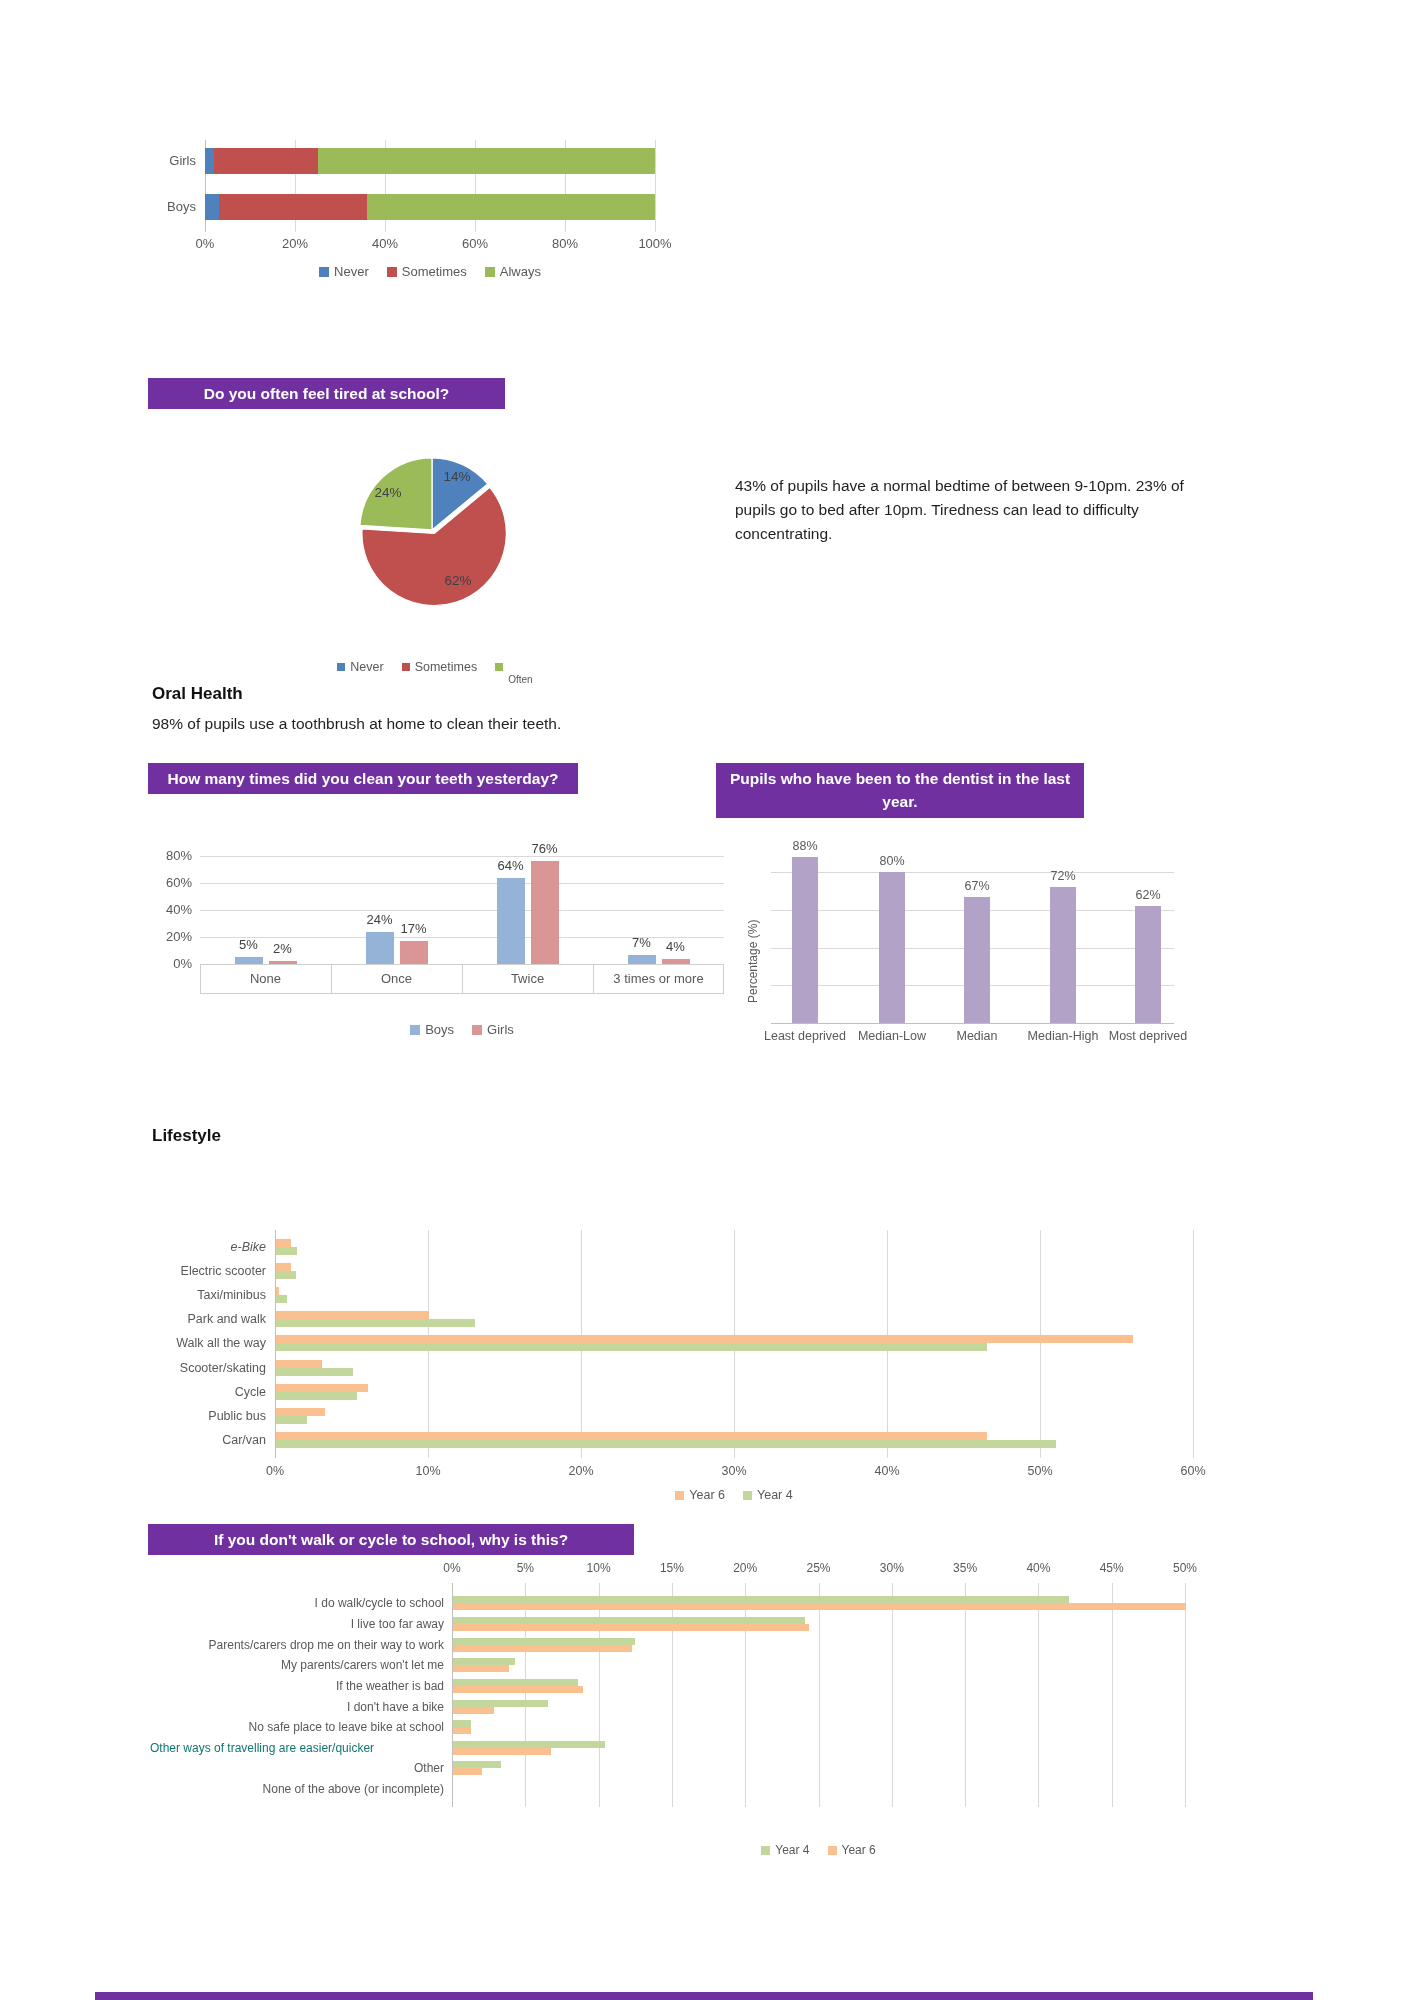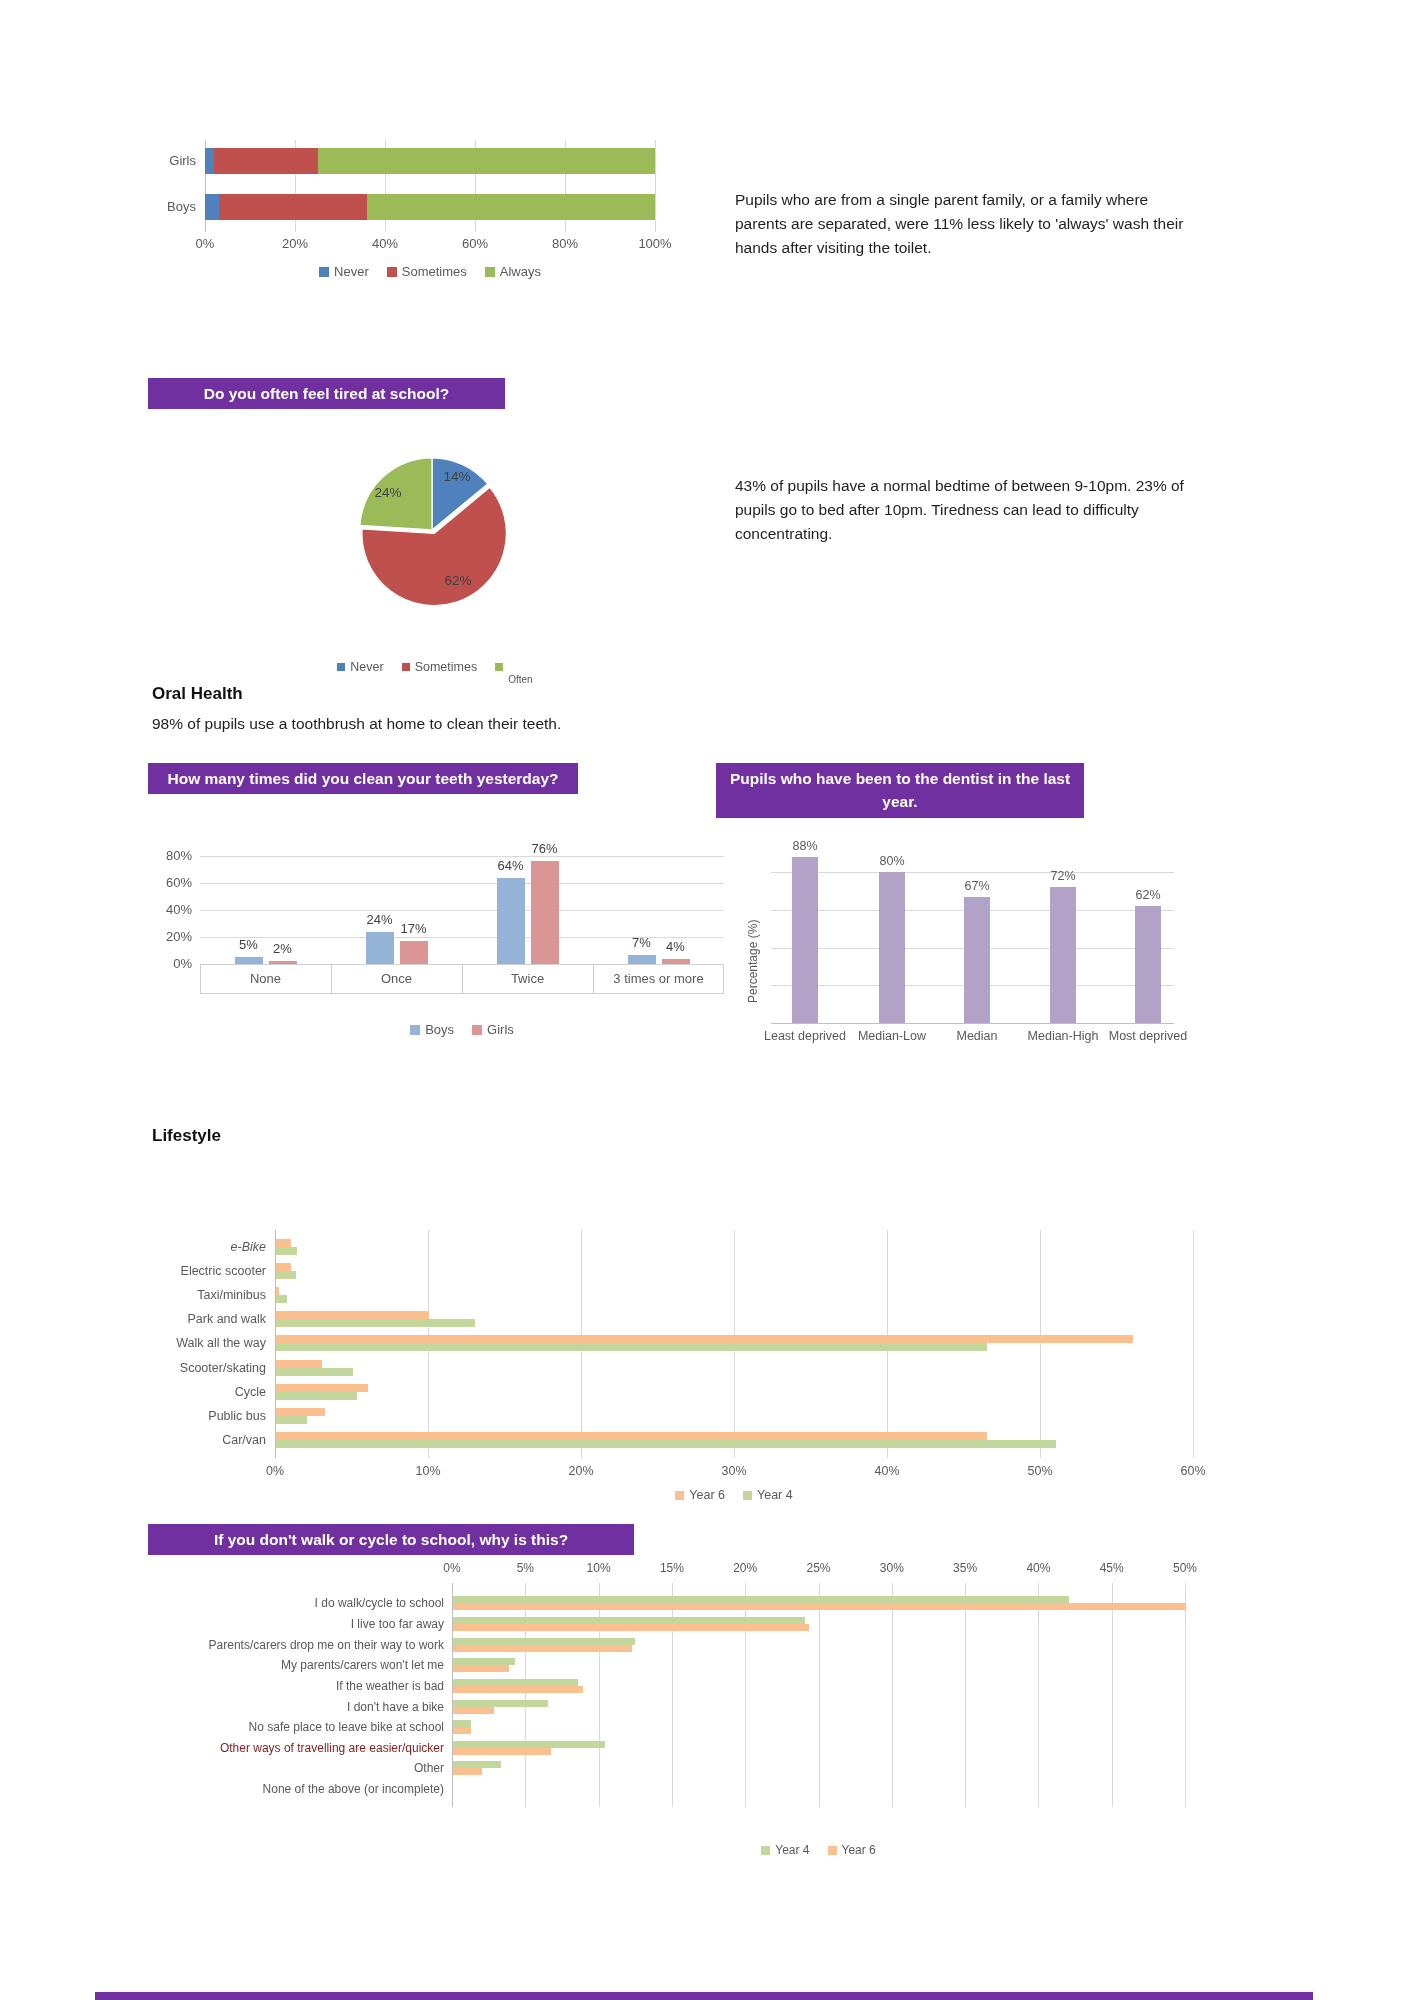--- a/index.html
+++ b/index.html
@@ -48,21 +48,20 @@
           <div class="abs" style="position: static; width: 10px; height: 10px; background: rgb(192, 80, 77);"></div>
           <div class="abs" style="position: static; font-size: 13px; color: rgb(89, 89, 89);">Sometimes</div>
         </div>
         <div class="abs" style="position: static; display: flex; align-items: center; gap: 5px;">
           <div class="abs" style="position: static; width: 10px; height: 10px; background: rgb(155, 187, 89);"></div>
           <div class="abs" style="position: static; font-size: 13px; color: rgb(89, 89, 89);">Always</div>
         </div>
       </div>
     </div>
 
-  <div class="note" style="left:735px;top:188px;width:458px;">Pupils who are from a single parent family, or a family where parents are separated, were 11% less likely to 'always' wash their hands after visiting the toilet.</div>
 
   <div class="hdr" style="left:148px;top:378px;width:357px;">Do you often feel tired at school?</div>
 
   <div class="chart" id="chart-tired" style="left:150px;top:430px;width:560px;height:240px;">
       <svg viewBox="0 0 200 200" width="170" height="170" style="position: absolute; left: 197px; top: 15px; overflow: visible;">
         <path d="M100,100 L100,15 A85,85 0 0 1 165.5,45.8 Z" fill="#4F81BD" stroke="#ffffff" stroke-width="1.5"></path>
         <path d="M100,100 L165.5,45.8 A85,85 0 1 1 15.2,94.7 Z" transform="translate(2.5,4)" fill="#C0504D" stroke="#ffffff" stroke-width="1.5"></path>
         <path d="M100,100 L15.2,94.7 A85,85 0 0 1 100,15 Z" fill="#9BBB59" stroke="#ffffff" stroke-width="1.5"></path>
       </svg>
       <div class="abs" style="left: 307px; top: 46px; transform: translate(-50%, -50%); font-size: 13.5px; color: rgb(63, 63, 70);">14%</div>
@@ -261,21 +260,21 @@
       <div class="abs" style="left: 303px; top: 110px; width: 55.708px; height: 7px; background: rgb(250, 192, 144);"></div>
       <div class="abs" style="left: 0px; top: 124px; width: 294px; text-align: right; font-size: 12px; color: rgb(89, 89, 89);">If the weather is bad</div>
       <div class="abs" style="left: 303px; top: 124px; width: 124.61px; height: 7px; background: rgb(195, 214, 155);"></div>
       <div class="abs" style="left: 303px; top: 131px; width: 130.474px; height: 7px; background: rgb(250, 192, 144);"></div>
       <div class="abs" style="left: 0px; top: 145px; width: 294px; text-align: right; font-size: 12px; color: rgb(89, 89, 89);">I don't have a bike</div>
       <div class="abs" style="left: 303px; top: 145px; width: 95.29px; height: 7px; background: rgb(195, 214, 155);"></div>
       <div class="abs" style="left: 303px; top: 152px; width: 41.048px; height: 7px; background: rgb(250, 192, 144);"></div>
       <div class="abs" style="left: 0px; top: 165px; width: 294px; text-align: right; font-size: 12px; color: rgb(89, 89, 89);">No safe place to leave bike at school</div>
       <div class="abs" style="left: 303px; top: 165px; width: 17.592px; height: 7px; background: rgb(195, 214, 155);"></div>
       <div class="abs" style="left: 303px; top: 172px; width: 17.592px; height: 7px; background: rgb(250, 192, 144);"></div>
-      <div class="abs" style="left: 0px; top: 186px; width: 294px; text-align: right; font-size: 12px; color: #7f1d1d;">Other ways of travelling are easier/quicker</div>
+      <div class="abs" style="left: 0px; top: 186px; width: 294px; font-size: 12px; color: #0f766e;">Other ways of travelling are easier/quicker</div>
       <div class="abs" style="left: 303px; top: 186px; width: 152.464px; height: 7px; background: rgb(195, 214, 155);"></div>
       <div class="abs" style="left: 303px; top: 193px; width: 98.222px; height: 7px; background: rgb(250, 192, 144);"></div>
       <div class="abs" style="left: 0px; top: 206px; width: 294px; text-align: right; font-size: 12px; color: rgb(89, 89, 89);">Other</div>
       <div class="abs" style="left: 303px; top: 206px; width: 48.378px; height: 7px; background: rgb(195, 214, 155);"></div>
       <div class="abs" style="left: 303px; top: 213px; width: 29.32px; height: 7px; background: rgb(250, 192, 144);"></div>
       <div class="abs" style="left: 0px; top: 227px; width: 294px; text-align: right; font-size: 12px; color: rgb(89, 89, 89);">None of the above (or incomplete)</div>
       <div class="abs" style="display: flex; justify-content: center; align-items: center; gap: 18px; left: 302px; top: 288px; width: 733px;">
         <div class="abs" style="position: static; display: flex; align-items: center; gap: 5px;">
           <div class="abs" style="position: static; width: 9px; height: 9px; background: rgb(195, 214, 155);"></div>
           <div class="abs" style="position: static; font-size: 12px; color: rgb(89, 89, 89);">Year 4</div>

